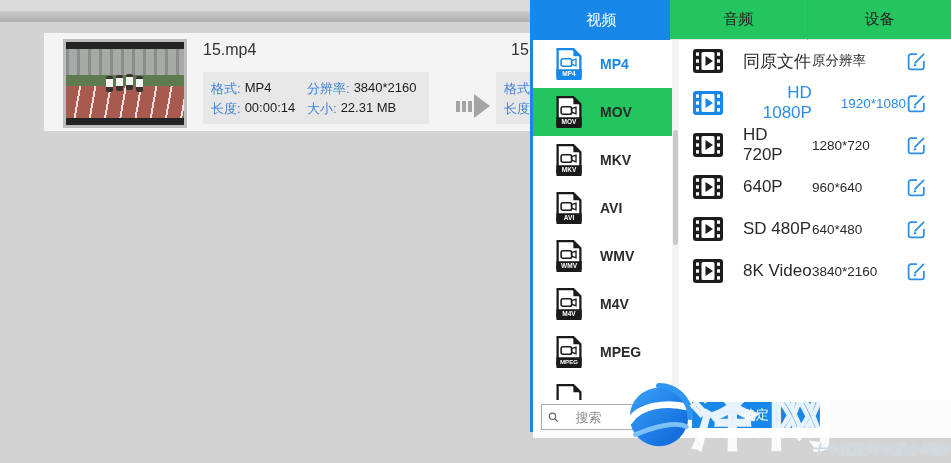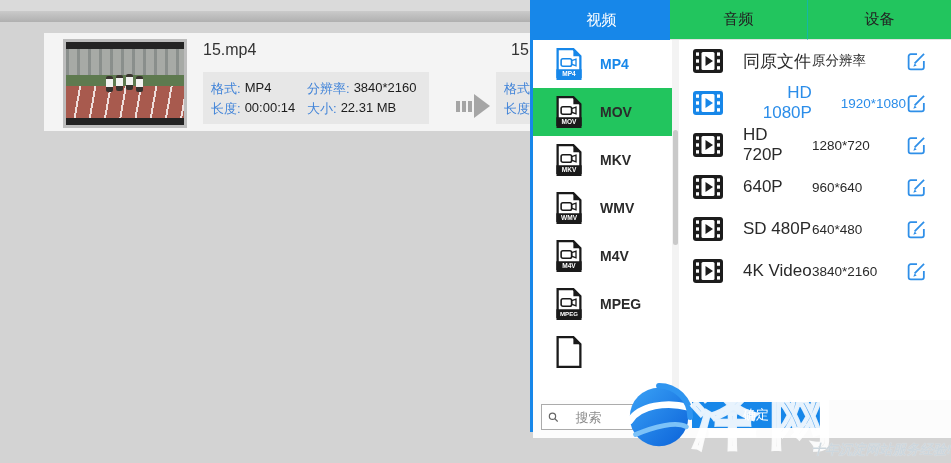--- a/index.html
+++ b/index.html
@@ -197,20 +197,31 @@
         </svg>
         <span class="fmt-name">MKV</span>
       </div>
       <div class="fmt-item">
         <svg class="fmt-icon" width="28" height="34" viewBox="0 0 32 38">
           <path d="M3 2 H21 L29 10 V36 H3 Z" fill="#fff" stroke="currentColor" stroke-width="2.6"></path>
           <path d="M21 2 L29 10 H21 Z" fill="currentColor"></path>
           <rect x="7" y="13" width="12" height="8.5" rx="2" fill="none" stroke="currentColor" stroke-width="1.8"></rect>
           <path d="M19 15.2 L24 13.4 V21 L19 19.2 Z" fill="none" stroke="currentColor" stroke-width="1.5"></path>
           <rect x="1.5" y="25" width="29" height="10" fill="currentColor"></rect>
+          <text x="16" y="32.6" text-anchor="middle" font-size="7.5" font-weight="bold" fill="#fff">AVI</text>
+        </svg>
+        <span class="fmt-name">AVI</span>
+      </div>
+      <div class="fmt-item">
+        <svg class="fmt-icon" width="28" height="34" viewBox="0 0 32 38">
+          <path d="M3 2 H21 L29 10 V36 H3 Z" fill="#fff" stroke="currentColor" stroke-width="2.6"></path>
+          <path d="M21 2 L29 10 H21 Z" fill="currentColor"></path>
+          <rect x="7" y="13" width="12" height="8.5" rx="2" fill="none" stroke="currentColor" stroke-width="1.8"></rect>
+          <path d="M19 15.2 L24 13.4 V21 L19 19.2 Z" fill="none" stroke="currentColor" stroke-width="1.5"></path>
+          <rect x="1.5" y="25" width="29" height="10" fill="currentColor"></rect>
           <text x="16" y="32.6" text-anchor="middle" font-size="7.5" font-weight="bold" fill="#fff">WMV</text>
         </svg>
         <span class="fmt-name">WMV</span>
       </div>
       <div class="fmt-item">
         <svg class="fmt-icon" width="28" height="34" viewBox="0 0 32 38">
           <path d="M3 2 H21 L29 10 V36 H3 Z" fill="#fff" stroke="currentColor" stroke-width="2.6"></path>
           <path d="M21 2 L29 10 H21 Z" fill="currentColor"></path>
           <rect x="7" y="13" width="12" height="8.5" rx="2" fill="none" stroke="currentColor" stroke-width="1.8"></rect>
           <path d="M19 15.2 L24 13.4 V21 L19 19.2 Z" fill="none" stroke="currentColor" stroke-width="1.5"></path>
@@ -357,21 +368,21 @@
           <rect width="30" height="24" rx="3" fill="currentColor"></rect>
           <rect x="3" y="3.4" width="3" height="3.4" fill="#fff"></rect>
             <rect x="3" y="10.3" width="3" height="3.4" fill="#fff"></rect>
             <rect x="3" y="17.2" width="3" height="3.4" fill="#fff"></rect>
           <rect x="24" y="3.4" width="3" height="3.4" fill="#fff"></rect>
             <rect x="24" y="10.3" width="3" height="3.4" fill="#fff"></rect>
             <rect x="24" y="17.2" width="3" height="3.4" fill="#fff"></rect>
           <rect x="8.5" y="3" width="13" height="18" rx="1.5" fill="#fff"></rect>
           <path d="M12.5 7 L20 12 L12.5 17 Z" fill="currentColor"></path>
         </svg>
-        <span class="prof-name">4K Video</span>
+        <span class="prof-name">8K Video</span>
         <span class="prof-res">3840*2160</span>
         <button class="edit-btn">
           <svg width="21" height="21" viewBox="0 0 20 20">
             <path d="M17 9.5 V15.5 A2 2 0 0 1 15 17.5 H4.5 A2 2 0 0 1 2.5 15.5 V5 A2 2 0 0 1 4.5 3 H10.5" fill="none" stroke="#2f8fe8" stroke-width="1.7"></path>
             <path d="M8.2 11.8 L17.2 2.8" fill="none" stroke="#2f8fe8" stroke-width="1.7"></path>
             <path d="M8.2 11.8 L7 15 L10.2 13.8 Z" fill="#2f8fe8"></path>
           </svg>
         </button>
       </div>
     </div>

